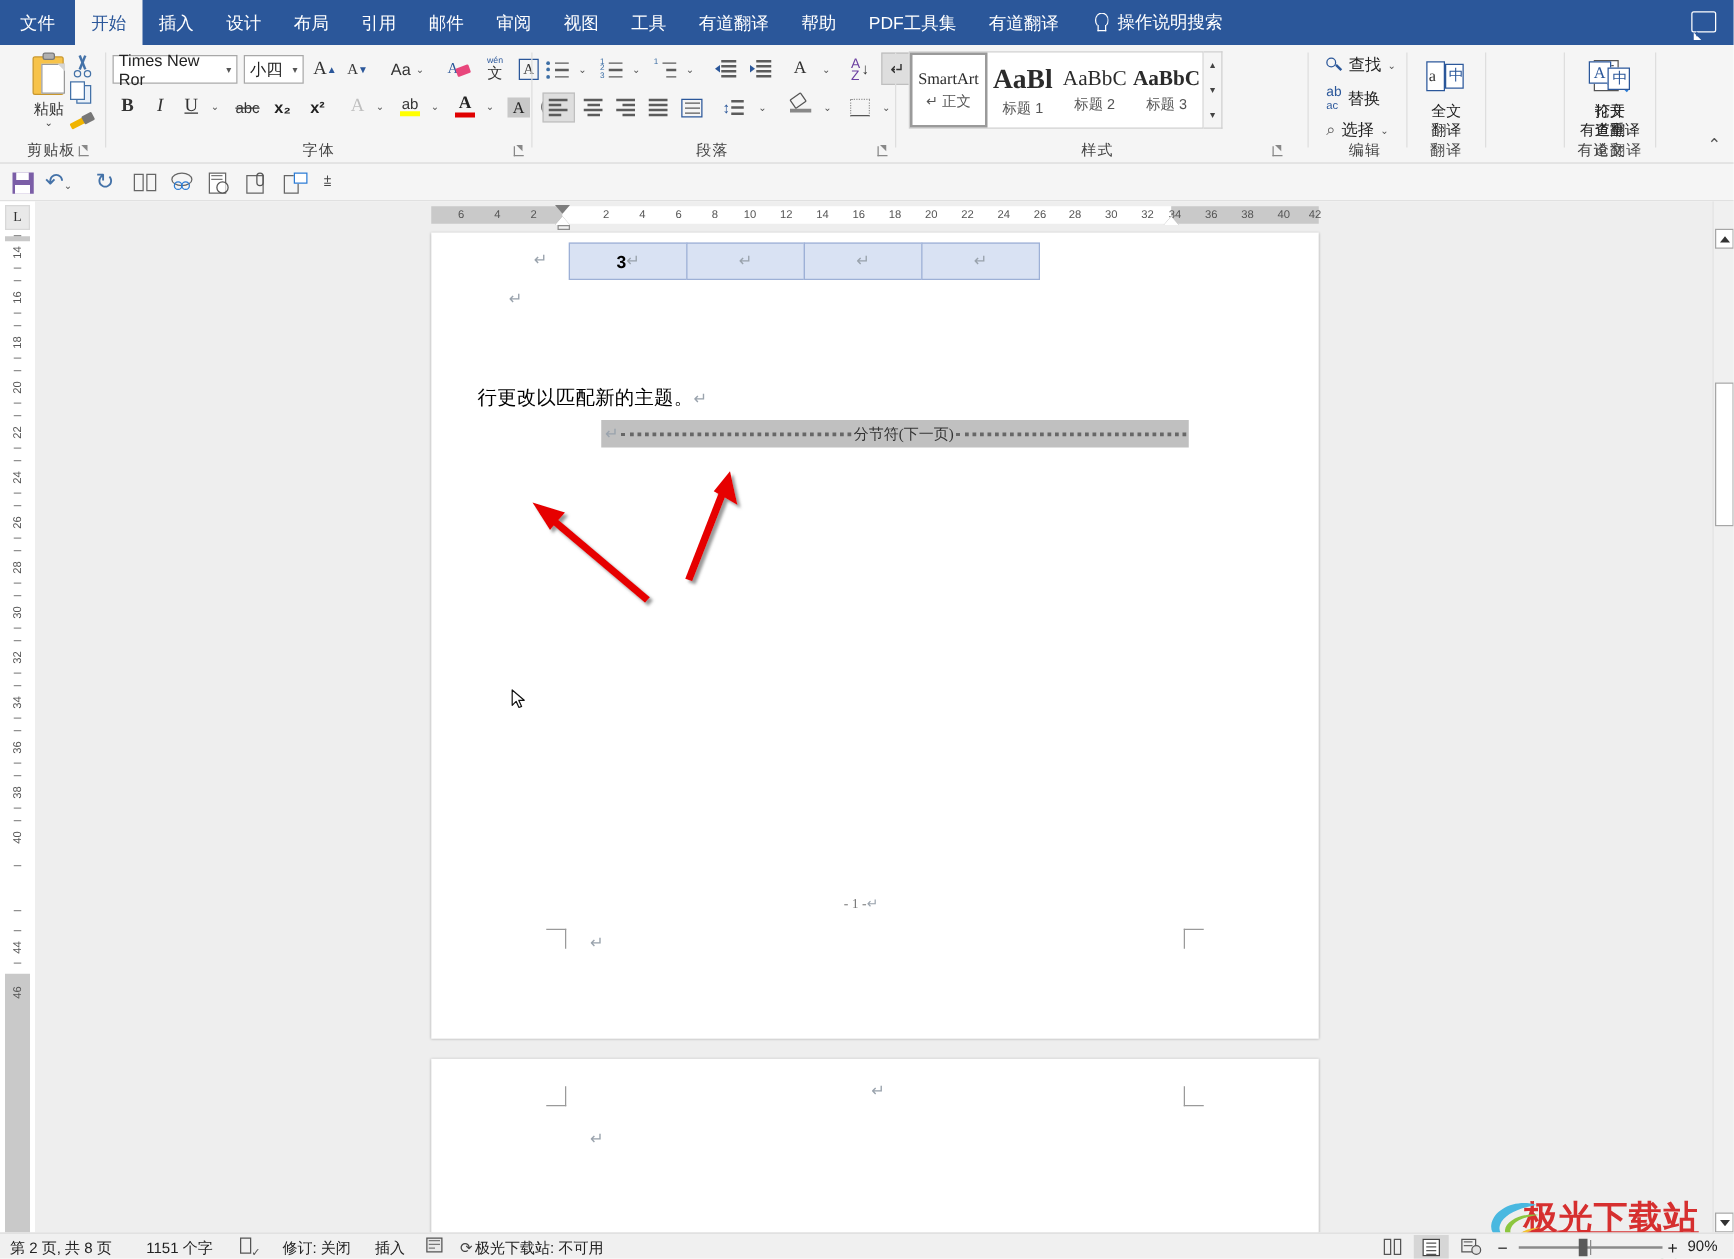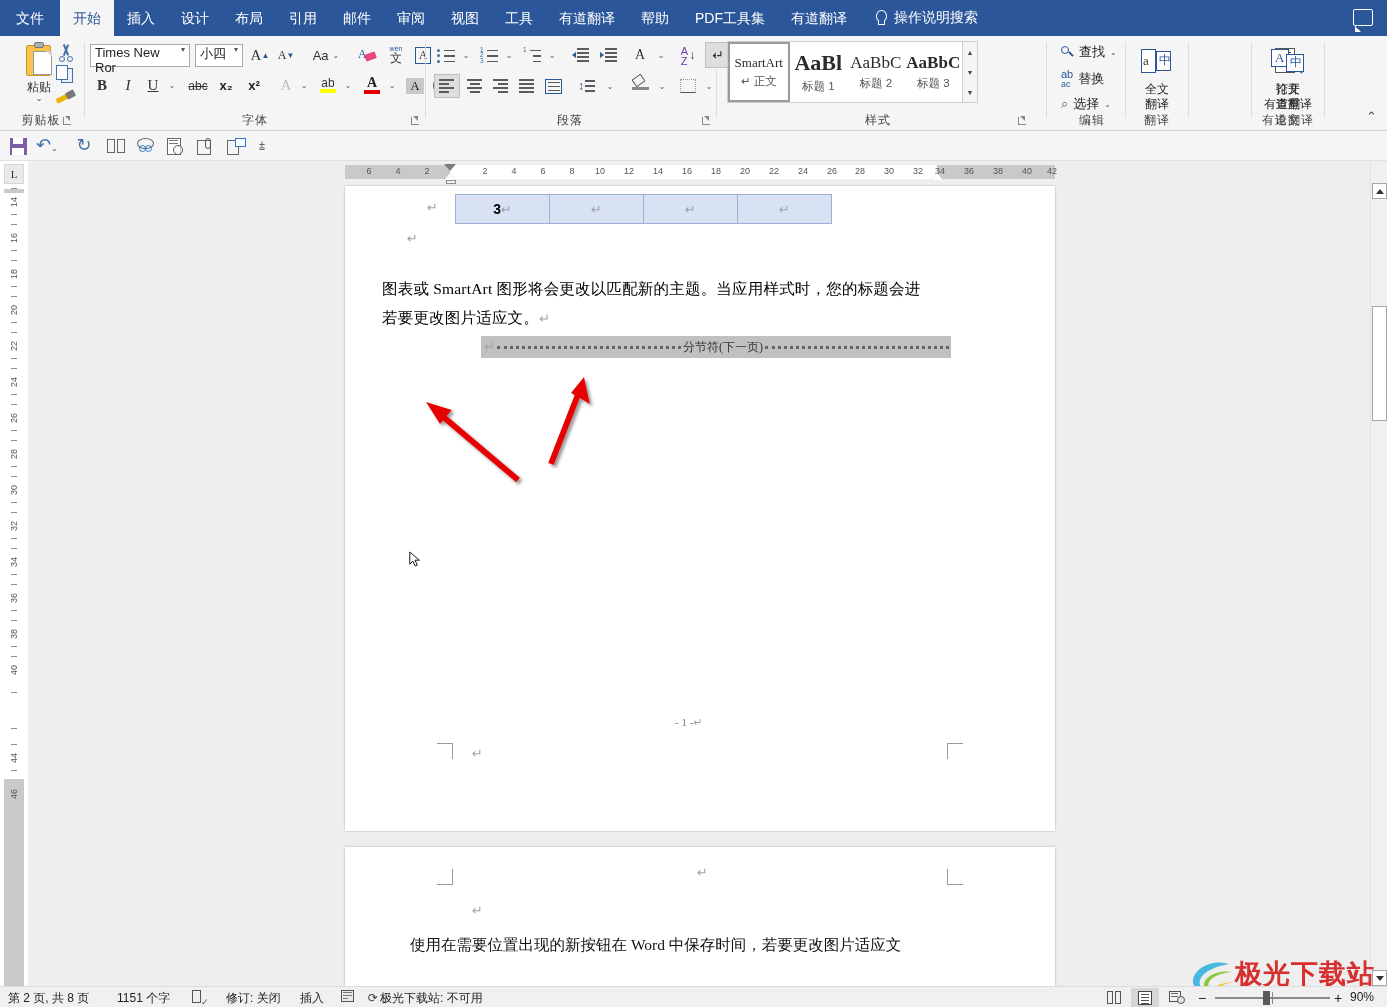--- a/index.html
+++ b/index.html
@@ -122,21 +122,21 @@
   .copy-ic .cb1 { left:0; top:0; }
   .copy-ic .cb2 { left:5px; top:3px; background:#eaf1f9; }
 
   .brush-ic { position:relative; width:21px;height:20px; }
   .brush-ic .bh { position:absolute; left:1px; top:8px; width:13px;height:5px; background:#f0b400; transform:rotate(-28deg); border-radius:1px;}
   .brush-ic .bb { position:absolute; left:11px; top:3px; width:9px;height:7px; background:#777; transform:rotate(-28deg); border-radius:1px;}
 
   
   .fontbox {
     position:absolute; border:1px solid #a8a8a8; background:#fff; height:23px;
-    font-size:13px; color:#222; display:flex; padding-left:4px;
+    font-size:13px; color:#222; display:flex; align-items:center; padding-left:4px;
   }
   .fontbox .caret { margin-left:auto; margin-right:4px; font-size:8px; color:#555; }
   .ic-btn {
     position:absolute; display:flex; align-items:center; justify-content:center;
     font-size:13px; color:#333; cursor:default;
   }
   .mini-caret { font-size:8px; color:#555; }
 
   
   .list-ic { position:relative; width:18px; height:15px; }
@@ -856,23 +856,22 @@
         <div class="tbl-cell" style="width:95px;height:30px;margin-left:-1px;">
           <span class="pilcrow">↵</span>
         </div>
         <div class="tbl-cell" style="width:95px;height:30px;margin-left:-1px;">
           <span class="pilcrow">↵</span>
         </div>
       </div>
       <span class="pilcrow" style="position:absolute;left:82px;top:14px;">↵</span>
       <span class="pilcrow" style="position:absolute;left:62px;top:45px;">↵</span>
 
-      <div class="docline" style="left:37px; top:93px; font-size:15.5px; letter-spacing:0.2px;">图表或 SmartArt 图形将会更改以匹配新的主题。当应用样式时，您的标题会进</div>
       <div class="docline" style="left:37px; top:122px; font-size:15.5px; letter-spacing:0.2px;">
-        <span>若要更改图片适应文。</span><span class="pilcrow">↵</span>
+        <span>行更改以匹配新的主题。</span><span class="pilcrow">↵</span>
       </div>
 
       <div class="brk-bar" style="left:136px; top:150px; width:470px;">
         <span class="pilcrow" style="margin-left:3px;">↵</span>
         <span class="brk-dots"></span>
         <span>分节符(下一页)</span>
         <span class="brk-dots"></span>
       </div>
 
       <div class="docline" style="left:330px; top:530px; font-size:11px; color:#777;">
@@ -894,21 +893,20 @@
       <span class="pilcrow" style="position:absolute;left:352px;top:18px;">↵</span>
       <div class="corner-mark" style="left:92px; top:22px;">
         <i style="left:0;top:15px;width:16px;height:1px;"></i>
           <i style="left:15px;top:0;width:1px;height:16px;"></i>
       </div>
       <div class="corner-mark" style="left:602px; top:22px;">
         <i style="left:0;top:15px;width:16px;height:1px;"></i>
           <i style="left:0;top:0;width:1px;height:16px;"></i>
       </div>
       <span class="pilcrow" style="position:absolute;left:127px;top:56px;">↵</span>
-      <div class="docline" style="left:65px; top:88px; font-size:15.5px; color:#111;">使用在需要位置出现的新按钮在 Word 中保存时间，若要更改图片适应文</div>
     </div>
 
     <svg class="arrowsvg" width="1387" height="825">
       <defs>
         <filter id="shd" x="-30%" y="-30%" width="180%" height="180%">
           <feDropShadow dx="2.5" dy="2.5" stdDeviation="1.4" flood-color="#777" flood-opacity="0.75"></feDropShadow>
         </filter>
       </defs>
       <g filter="url(#shd)">
         <line x1="518" y1="319" x2="434" y2="248" stroke="#e60000" stroke-width="6"></line>
@@ -934,21 +932,21 @@
         </div>
     </div>
   </div>
 
   <div class="watermark" style="left:1195px; top:956px;">
     <svg width="48" height="40" style="position:absolute;left:-6px;top:2px;">
       <path d="M40 6 C26 1, 6 8, 4 22 C3 31, 13 36, 22 33 C14 33, 9 28, 11 22 C14 13, 28 8, 40 6 Z" fill="#49b8e0"></path>
       <path d="M42 14 C30 12, 16 18, 15 26 C14.5 31, 20 34, 26 32 C20 31, 18 28, 20 24 C23 18, 33 15, 42 14 Z" fill="#8cc63f"></path>
       <path d="M44 24 C36 24, 27 27, 25 31 C24 33.5, 27 35, 31 34 C28 33, 28 31, 30 30 C33 27, 39 25, 44 24 Z" fill="#f2c230"></path>
     </svg>
-    <div class="wm-text" style="margin-left:40px;">极光下载站</div>
+    <div class="wm-text" style="margin-left:24px;text-decoration:underline;">极光下载站</div>
     <div class="wm-url" style="margin-left:40px; margin-top:-2px;">www.xz7.com</div>
   </div>
 
   <div class="statusbar">
     <div class="sb-item" style="left:8px;">第 2 页, 共 8 页</div>
     <div class="sb-item" style="left:117px;">1151 个字</div>
     <div class="sb-item" style="left:192px;">
       <span style="display:inline-block;position:relative;width:15px;height:14px;">
         <span style="position:absolute;left:0;top:0;width:9px;height:13px;border:1.2px solid #555;"></span>
         <span style="position:absolute;left:9px;top:7px;font-size:9px;color:#555;">✓</span>

